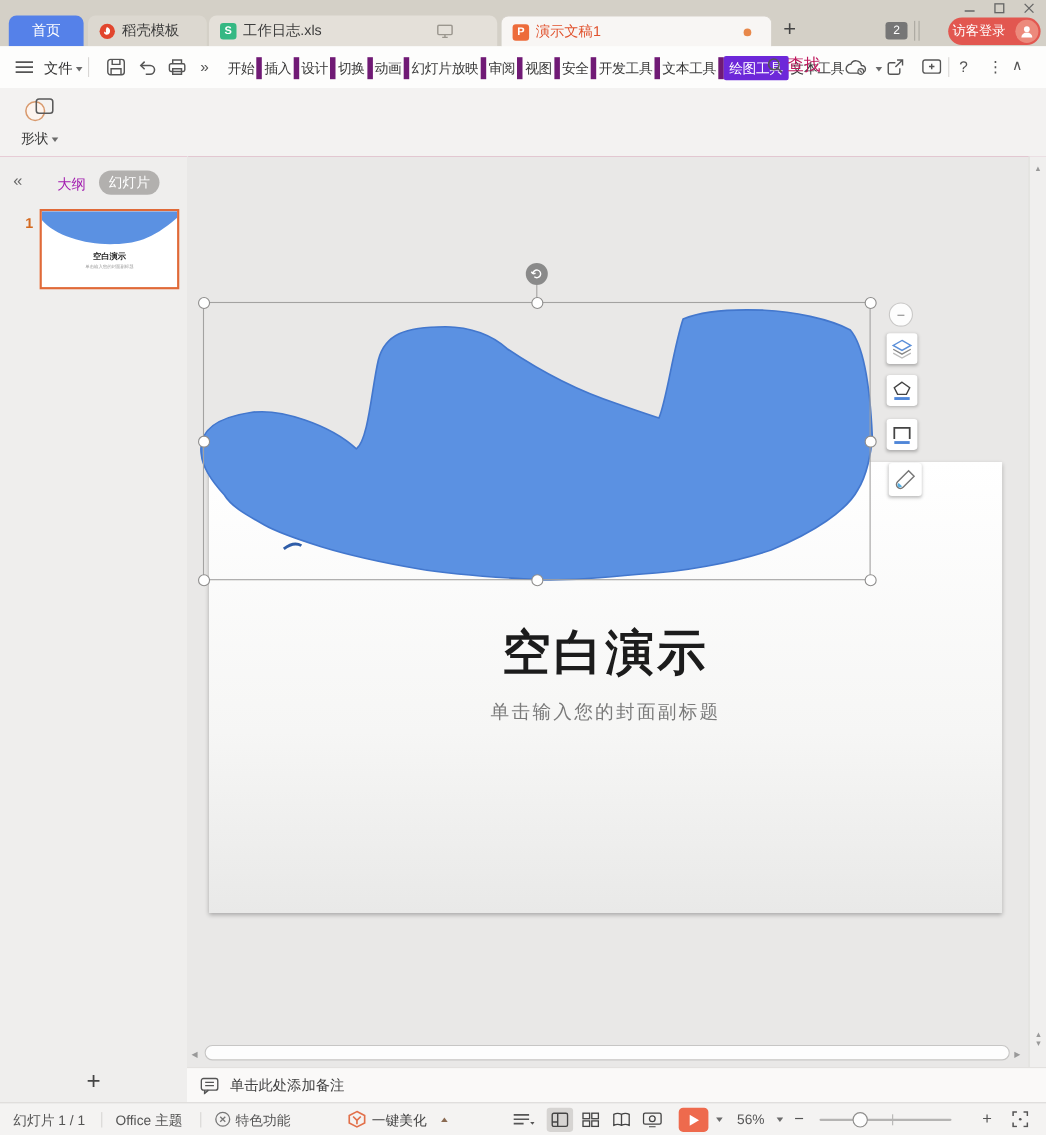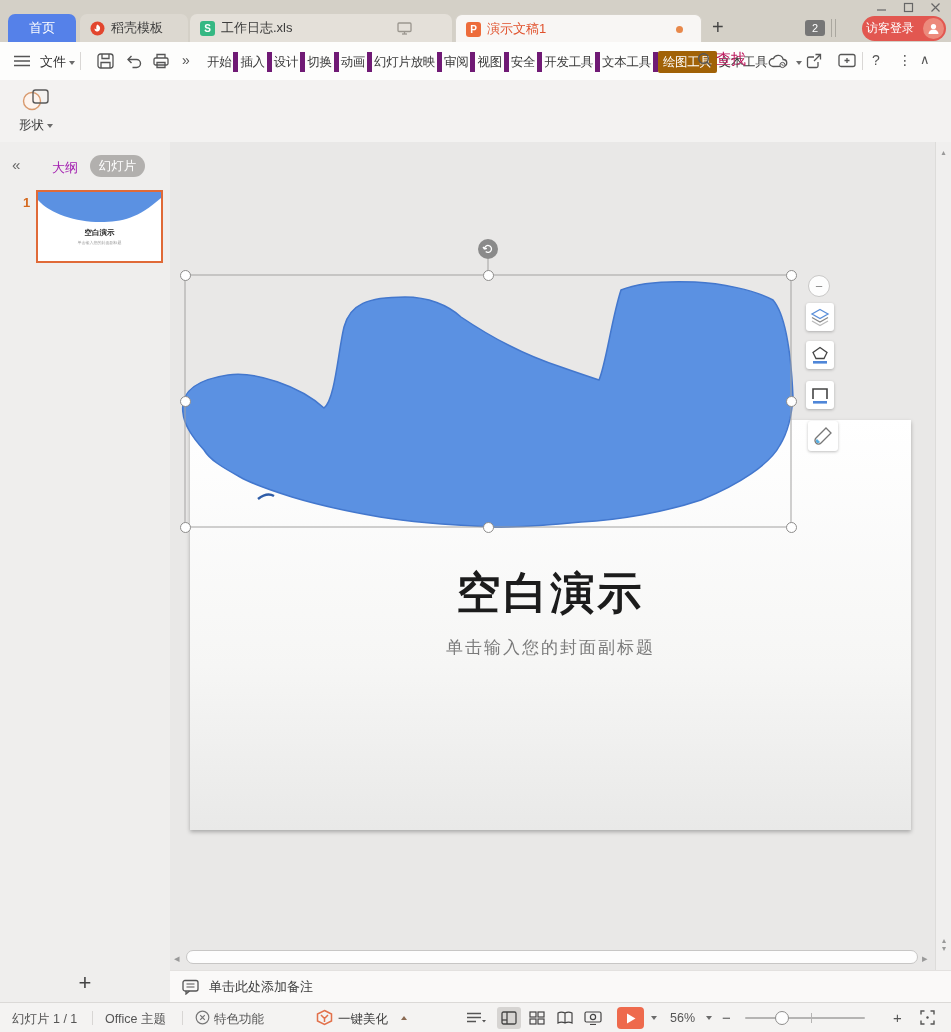--- a/index.html
+++ b/index.html
@@ -16,21 +16,21 @@
   
   #titlebar{left:0;top:0;width:951px;height:42px;background:#d4d0c7;}
   .tab{top:14px;height:28px;border-radius:7px 7px 0 0;display:flex;align-items:center;font-size:13px;color:#3c3c3c;}
   .logo-sq{width:15px;height:15px;border-radius:3px;color:#fff;font-size:10px;font-weight:bold;
            display:flex;align-items:center;justify-content:center;margin:0 6px 0 10px;}
   
   #menubar{left:0;top:42px;width:951px;height:38px;background:#fdfdfc;border-bottom:1px solid #e2e0de;}
   .menu-item{display:inline-block;font-size:12.5px;color:#3a3a3a;letter-spacing:-0.3px;
              padding:2px 2px;border-right:5px solid #701a75;line-height:16px;}
   .menu-item:last-child{border-right:none;}
-  .menu-active{background:#a16207;color:#fff;border-right:none;padding:3px 5px;border-radius:2px;}
+  .menu-active{background:#6d28d9;color:#fff;border-right:none;padding:3px 5px;border-radius:2px;}
   
   #ribbon{left:0;top:80px;width:951px;height:62px;background:#f3f2f1;border-bottom:1px solid #be185d;}
   .rlabel{font-size:12.5px;color:#3c3c3c;white-space:nowrap;}
   .rlabel-dis{font-size:12.5px;color:#b9b6b3;white-space:nowrap;}
   .vsep{width:1px;background:#dddbd9;top:86px;height:50px;}
   .swatch{width:48px;height:46px;border-radius:8px;border:1.5px solid transparent;
           font-size:13px;display:flex;align-items:center;justify-content:center;top:86px;}
   .gal-cell{width:24px;height:24px;display:flex;align-items:center;justify-content:center;}
   
   #sidebar{left:0;top:142px;width:170px;height:860px;background:#efeeed;border-right:1px solid #d9d7d5;}

